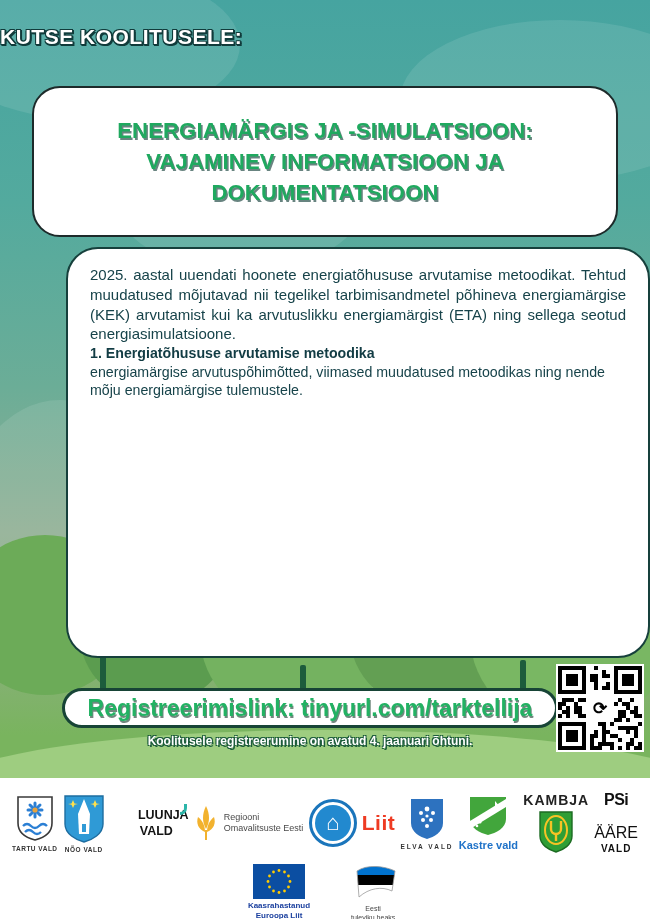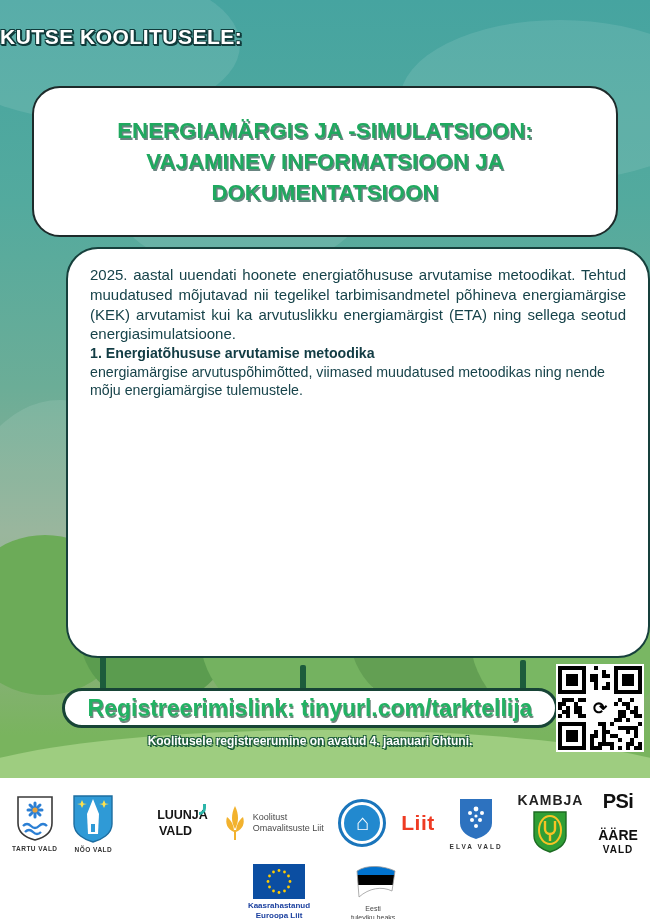--- a/index.html
+++ b/index.html
@@ -70,22 +70,22 @@
   .trea-inner { width:36px; height:36px; border-radius:50%; background:#2289cf;
     display:flex; align-items:center; justify-content:center; color:#ffffff; font-size:22px; line-height:1; }
 
   .tartu-word { font-size:21px; font-weight:bold; letter-spacing:0.5px; color:#ee3b23; }
 
   .elva-label { letter-spacing:2px; }
   .kastre-label { font-size:11px; font-weight:bold; color:#1f72c8; letter-spacing:0; }
   .kambja-label { font-size:14px; font-weight:bold; letter-spacing:1px; color:#222; }
 
   .peipsi { text-align:center; color:#101010; line-height:1; }
-  .peipsi .p1 { font-size:20px; font-weight:900; letter-spacing:-0.5px; display:block; }
-  .peipsi .p2 { font-size:14px; font-weight:700; display:block; margin-top:15px; }
+  .peipsi .p1 { font-size:16px; font-weight:900; letter-spacing:-0.5px; display:block; }
+  .peipsi .p2 { font-size:16px; font-weight:400; display:block; margin-top:15px; }
   .peipsi .p3 { font-size:10px; font-weight:800; letter-spacing:1px; display:block; margin-top:1px; }
 
   .funding-row { display:flex; justify-content:center; align-items:flex-start; gap:34px; margin-top:4px; }
   .funding { display:flex; flex-direction:column; align-items:center; gap:2px; }
   .eu-text { font-size:8px; font-weight:bold; color:#1a3f9e; text-align:center; line-height:1.3; }
   .ee-text { font-size:7px; color:#444; text-align:center; line-height:1.3; }
 </style>
 </head>
 <body>
 
@@ -269,22 +269,22 @@
       </div>
 
       <div class="logo tol">
         <svg width="24" height="38" viewBox="0 0 24 38">
           <path d="M12,2 C8,10 8,18 12,25 C16,18 16,10 12,2 Z" fill="#f2b22e"></path>
           <path d="M4,13 C2,19 4,25 11,28 C11,22 9,17 4,13 Z" fill="#f2b22e"></path>
           <path d="M20,13 C22,19 20,25 13,28 C13,22 15,17 20,13 Z" fill="#f2b22e"></path>
           <line x1="12" y1="26" x2="12" y2="36" stroke="#f2b22e" stroke-width="2"></line>
         </svg>
         <div class="tol-text">
-          <div>Koolitust</div>
-          <div>Omavalitsuste Liit</div>
+          <div>Regiooni</div>
+          <div>Omavalitsuste Eesti</div>
         </div>
       </div>
 
       <div class="logo">
         <div class="trea">
           <div class="trea-inner">⌂</div>
         </div>
       </div>
 
       <div class="logo">
@@ -300,20 +300,30 @@
               <circle cx="24" cy="16" r="2"></circle>
             <circle cx="14" cy="23" r="2"></circle>
               <circle cx="22" cy="23" r="2"></circle>
               <circle cx="18" cy="19" r="1.6"></circle>
             <circle cx="18" cy="29" r="2"></circle>
           </g>
         </svg>
         <span class="logo-label elva-label">ELVA VALD</span>
       </div>
 
+      <div class="logo">
+        <svg width="40" height="42" viewBox="0 0 40 42">
+          <path d="M2,2 h36 v22 c0,9 -10,14 -18,16 c-8,-2 -18,-7 -18,-16 Z" fill="#42a63c"></path>
+          <path d="M2,26 L38,4 L38,12 L2,34 Z" fill="#ffffff"></path>
+          <polygon points="27,6 33,13 27,13" fill="#ffffff"></polygon>
+          <circle cx="12" cy="27" r="1.6" fill="#ffffff"></circle>
+          <circle cx="9" cy="31" r="1.3" fill="#ffffff"></circle>
+        </svg>
+        <span class="kastre-label">Kastre vald</span>
+      </div>
 
       <div class="logo">
         <span class="kambja-label">KAMBJA</span>
         <svg width="36" height="44" viewBox="0 0 36 44">
           <path d="M2,2 h32 v24 c0,9 -9,14 -16,16 c-7,-2 -16,-7 -16,-16 Z" fill="#2f9e35" stroke="#1c6b22" stroke-width="1.4"></path>
           <ellipse cx="18" cy="20" rx="11" ry="14" fill="none" stroke="#f7c325" stroke-width="2"></ellipse>
           <path d="M13,11 v8 a5,5 0 0 0 10,0 v-8" fill="none" stroke="#f7c325" stroke-width="2.4"></path>
           <line x1="18" y1="24" x2="18" y2="31" stroke="#f7c325" stroke-width="2.4"></line>
         </svg>
       </div>

